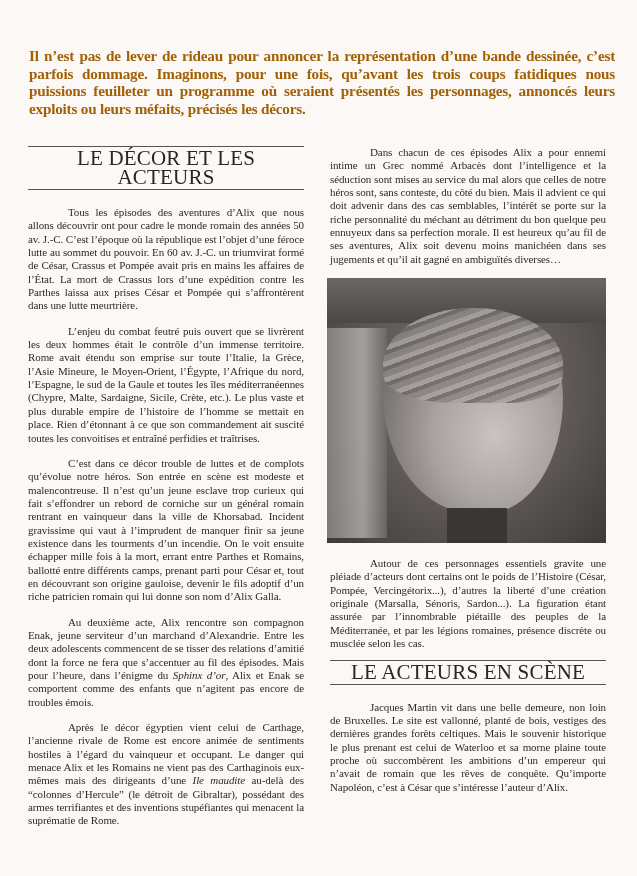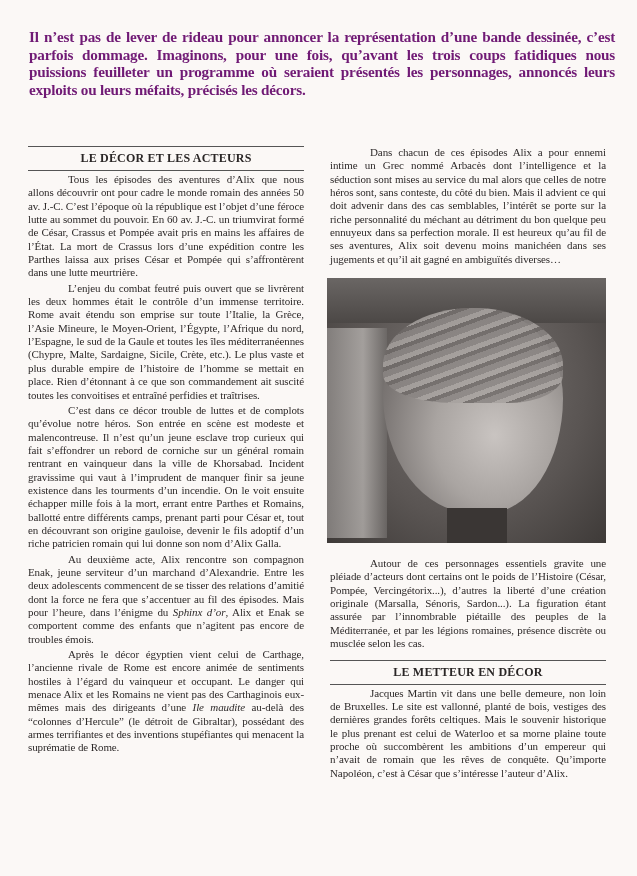--- a/index.html
+++ b/index.html
@@ -1,37 +1,37 @@
 <!DOCTYPE html>
 <html><head>
   <meta charset="utf-8">
   <style>
     html, body { margin: 0; padding: 0; }
     body {
       width: 637px; height: 876px; background: #fbf8f6; position: relative; overflow: hidden;
       font-family: "Liberation Serif", "DejaVu Serif", serif; color: #2e2a2a;
     }
     .intro {
-      position: absolute; left: 29px; top: 28px; width: 586px;
+      position: absolute; left: 29px; top: 47px; width: 586px;
       font-weight: bold; font-size: 15.2px; line-height: 17.6px; text-align: justify;
-      color: #701a75; letter-spacing: -0.2px;
+      color: #a16207; letter-spacing: -0.2px;
     }
     .col { position: absolute; }
     .col-left { left: 28px; top: 146px; width: 276px; }
     .col-right { left: 330px; top: 146px; width: 276px; }
     .heading {
       border-top: 1px solid #555; border-bottom: 1px solid #555;
-      text-align: center; font-weight: bold; font-size: 12px; line-height: 19px;
-      padding: 2px 0 2px; margin: 0 0 2px 0; color: #2a2626; letter-spacing: 0.2px;
+      text-align: center; font-weight: normal; font-size: 21px; line-height: 19px;
+      padding: 2px 0 2px; margin: 0 0 16px 0; color: #2a2626; letter-spacing: 0.2px;
     }
     p {
       margin: 0; font-size: 11px; line-height: 13.35px; text-align: justify;
       text-indent: 40px; hyphens: manual; letter-spacing: -0.1px;
     }
-    p + p { margin-top: 2px; }
+    p + p { margin-top: 12px; }
     .photo {
       width: 279px; height: 265px; margin: 12px 0 14px -3px; position: relative; overflow: hidden;
       background: radial-gradient(ellipse at 50% 40%, #7a7573 0%, #5a5553 60%, #3e3a38 100%);
     }
     .photo .bg-left { position: absolute; left: 0; top: 50px; width: 60px; height: 210px;
       background: linear-gradient(90deg, #8e8a88, #b5b1ae 60%, #6e6a68); opacity: .8; }
     .photo .bg-top { position: absolute; left: 0; top: 0; width: 279px; height: 45px;
       background: linear-gradient(180deg, #6a6664, #4c4846); }
     .photo .head {
       position: absolute; left: 56px; top: 30px; width: 180px; height: 205px;
@@ -63,15 +63,15 @@
 <div class="col col-right">
   <p>Dans chacun de ces épisodes Alix a pour ennemi intime un Grec nommé Arbacès dont l’intelligence et la séduction sont mises au service du mal alors que celles de notre héros sont, sans conteste, du côté du bien. Mais il advient ce qui doit advenir dans des cas semblables, l’intérêt se porte sur la riche personnalité du méchant au détriment du bon quelque peu ennuyeux dans sa perfec­tion morale. Il est heureux qu’au fil de ses aventures, Alix soit devenu moins manichéen dans ses jugements et qu’il ait gagné en ambiguïtés diverses…</p>
   <div class="photo" title="Tête sculptée d’un jeune garçon romain">
     <div class="bg-top"></div>
     <div class="bg-left"></div>
     <div class="head"></div>
     <div class="hair"></div>
     <div class="neck"></div>
   </div>
   <p>Autour de ces personnages essentiels gravite une pléiade d’acteurs dont certains ont le poids de l’Histoire (César, Pompée, Vercingétorix...), d’autres la liberté d’une création originale (Marsalla, Sénoris, Sardon...). La figuration étant assurée par l’innom­brable piétaille des peuples de la Méditerranée, et par les légions romaines, présence discrète ou musclée selon les cas.</p>
-  <div class="heading" style="margin-top:9px">LE METTEUR EN DÉCOR</div>
+  <div class="heading" style="margin-top:9px">LE ACTEURS EN SCÈNE</div>
   <p>Jacques Martin vit dans une belle demeure, non loin de Bruxelles. Le site est vallonné, planté de bois, vestiges des dernières grandes forêts celtiques. Mais le souvenir historique le plus prenant est celui de Waterloo et sa morne plaine toute proche où succombèrent les ambitions d’un empereur qui n’avait de romain que les rêves de conquête. Qu’importe Napoléon, c’est à César que s’intéresse l’auteur d’Alix.</p>
 </div>
 
 </body></html>

